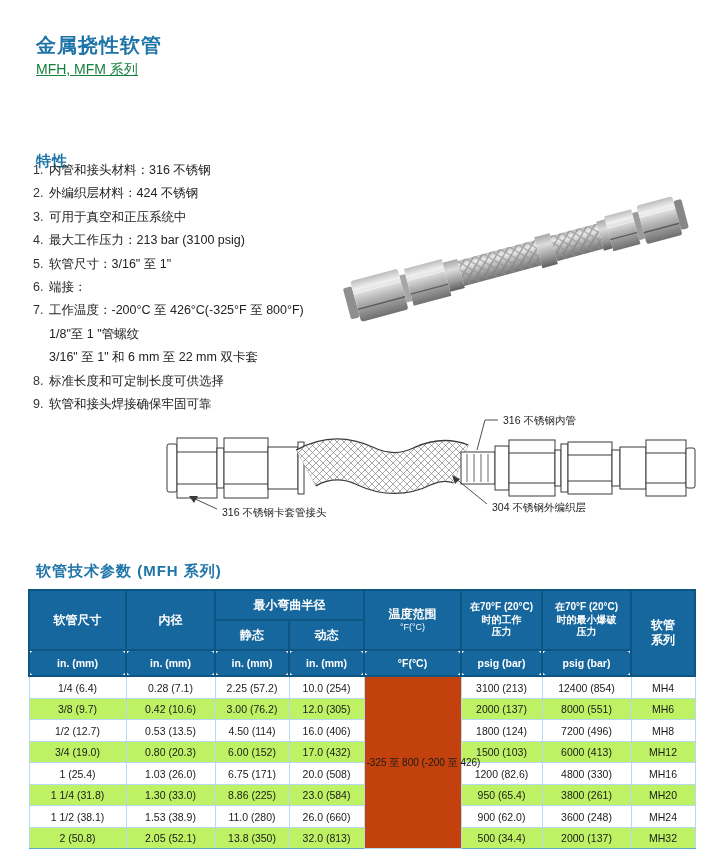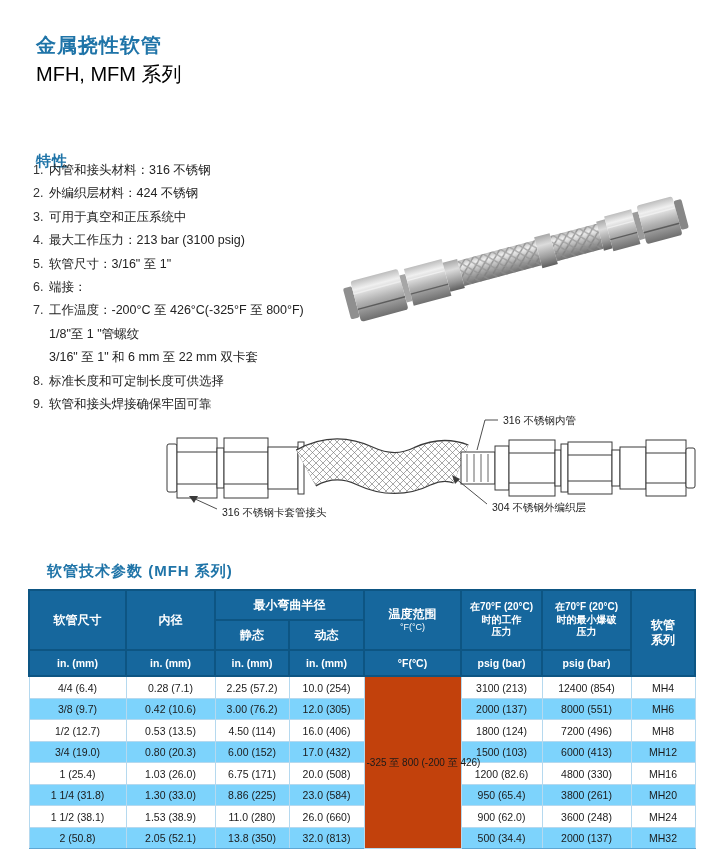--- a/index.html
+++ b/index.html
@@ -2,47 +2,47 @@
 <html><head>
 <meta charset="utf-8">
 <style>
   html,body{margin:0;padding:0;background:#ffffff;}
   .page{
     position:relative;width:720px;height:862px;background:#fff;overflow:hidden;
     font-family:"Liberation Sans","DejaVu Sans",sans-serif;color:#222;
   }
   .abs{position:absolute;}
   .title{left:36px;top:32px;font-size:20px;font-weight:bold;color:#1f74a8;letter-spacing:1px;}
-  .subtitle{left:36px;top:61px;font-size:20px;color:#000000;}
+  .subtitle{left:36px;top:61px;font-size:14px;color:#15803d;text-decoration:underline;}
   .sec-head{font-size:15px;font-weight:bold;color:#1f74a8;letter-spacing:1px;}
   .features{left:33px;top:159px;width:330px;font-size:12.5px;color:#222;}
   .feat-row{display:flex;line-height:23.4px;}
   .feat-num{width:16px;flex:0 0 16px;color:#333;}
   .feat-row.sub .feat-num{visibility:hidden;}
   .feat-text{white-space:nowrap;text-align:center;}
-  .tbl-head{left:36px;top:562px;margin-left:11px;}
+  .tbl-head{left:36px;top:562px;}
   table.spec{
     position:absolute;left:28px;top:589px;width:666px;
     border-collapse:collapse;table-layout:fixed;font-size:10.5px;
   }
   table.spec th{
     background:#16679d;color:#fff;font-weight:bold;
     border:2px solid #0d5583;padding:1px 2px;text-align:center;vertical-align:middle;
     white-space:pre-line;line-height:1.25;
   }
-  th.unit{font-weight:normal;font-size:10.5px;height:22px;}
+  th.unit{font-weight:normal;font-size:10.5px;height:22px;border-radius:7px;}
   th.lbl{font-size:12px;}
   th.small-lbl{font-size:10px;}
   table.spec td{
     border-right:1px solid #b5d9ef;border-left:1px solid #b5d9ef;
     border-bottom:1px solid #b5d9ef;
     text-align:center;vertical-align:middle;height:20.5px;color:#1a1a1a;
     padding:0 2px;white-space:nowrap;
   }
-  tr.alt td{background:#7dd3fc;}
+  tr.alt td{background:#bef264;}
   td.tempcell{background:#c2410c;white-space:pre-line;line-height:1.5;font-size:10px;}
   tr.lastrow td{border-bottom:1.5px solid #5ea7d4;}
   .temp-sub{display:block;font-size:9px;font-weight:normal;}
   svg text{font-family:"Liberation Sans","DejaVu Sans",sans-serif;}
 </style>
 </head>
 <body>
 
 <div class="page">
 
@@ -248,21 +248,21 @@
         <th class="unit">in. (mm)</th>
         <th class="unit">in. (mm)</th>
         <th class="unit">in. (mm)</th>
         <th class="unit">°F(°C)</th>
         <th class="unit">psig (bar)</th>
         <th class="unit">psig (bar)</th>
       </tr>
     </thead>
     <tbody>
       <tr>
-        <td>4/4 (6.4)</td>
+        <td>1/4 (6.4)</td>
           <td>0.28 (7.1)</td>
         <td>2.25 (57.2)</td>
           <td>10.0 (254)</td>
         <td rowspan="8" class="tempcell">-325 至 800
 (-200 至 426)</td>
         <td>3100 (213)</td>
           <td>12400 (854)</td>
         <td>MH4</td>
       </tr>
       <tr class="alt">

